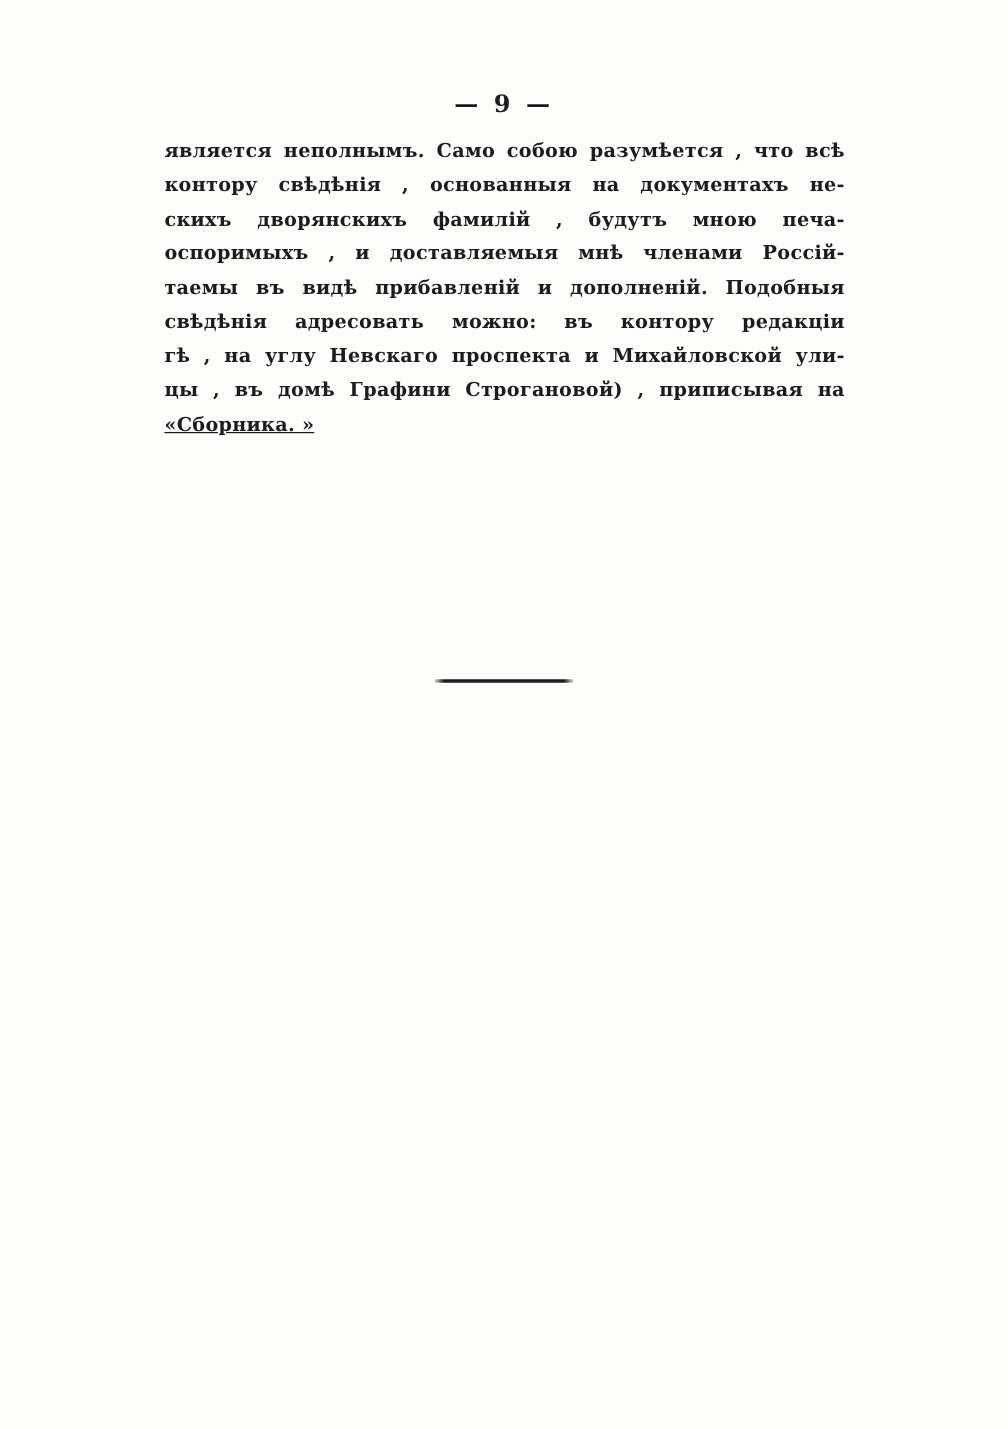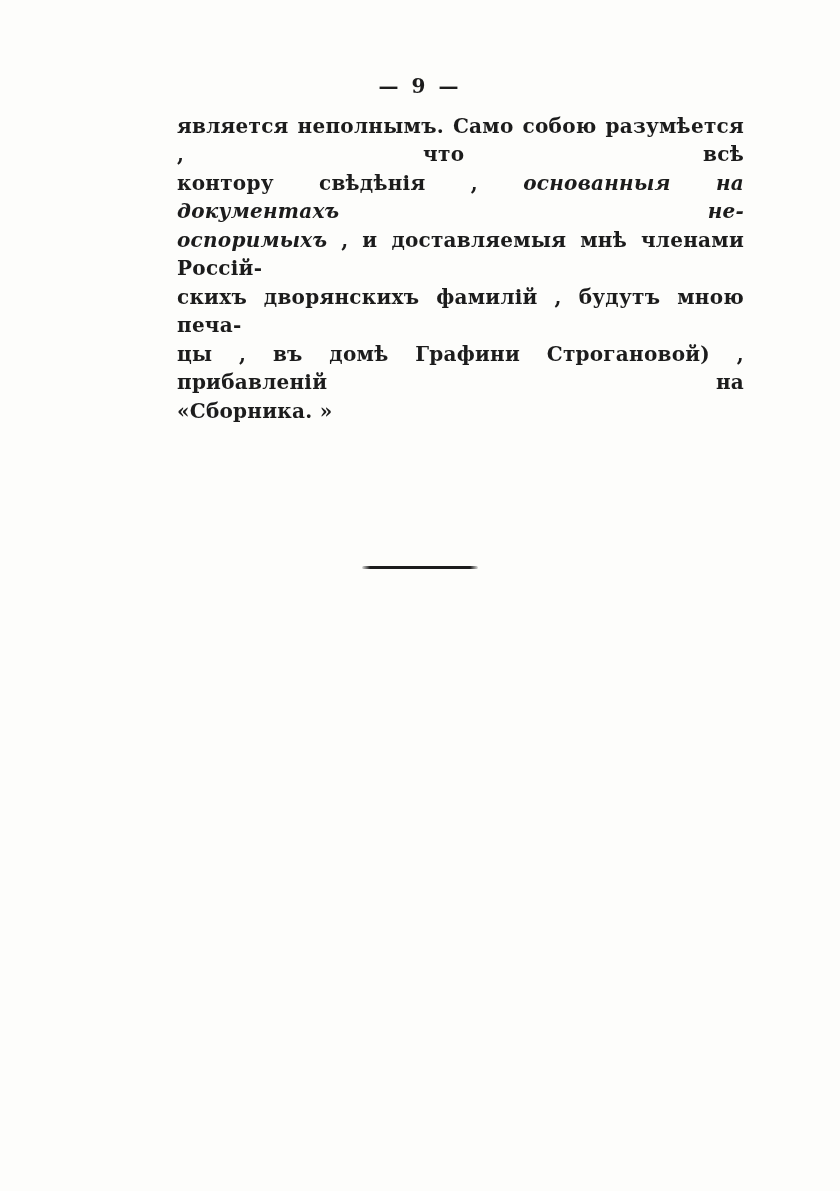--- a/index.html
+++ b/index.html
@@ -26,36 +26,35 @@
     font-size: 20px;
     font-weight: bold;
     letter-spacing: 3px;
     color: #1c1c1c;
   }
   .paragraph {
     position: absolute;
     top: 112px;
     left: 137px;
     width: 567px;
-    font-size: 20px;
+    font-size: 16px;
     font-weight: bold;
     line-height: 28.45px;
     letter-spacing: 0.25px;
-    margin-left: 40px;
   }
   .line {
     text-align: justify;
     text-align-last: justify;
     white-space: normal;
   }
   .line.last {
     text-align-last: left;
+    text-decoration: underline;
   }
   .it {
-    font-style: italic;
   }
   .rule {
     position: absolute;
     top: 566px;
     left: 362px;
     width: 116px;
     height: 3px;
     border-radius: 2px;
     background: linear-gradient(90deg,
       rgba(28,28,28,0.15) 0%,
@@ -75,33 +74,42 @@
 
     <div class="line">
       <span>является неполнымъ. Само собою разумѣется , что всѣ</span>
     </div>
 
     <div class="line">
       <span>контору свѣдѣнія , </span><span class="it">основанныя на документахъ не-</span>
     </div>
 
     <div class="line">
+      <span>скихъ дворянскихъ фамилій , будутъ мною печа-</span>
+    </div>
+
+    <div class="line">
       <span class="it">оспоримыхъ</span><span> , и доставляемыя мнѣ членами Россій-</span>
     </div>
 
     <div class="line">
-      <span>скихъ дворянскихъ фамилій , будутъ мною печа-</span>
+      <span>таемы въ видѣ прибавленій и дополненій. Подобныя</span>
+    </div>
+
+    <div class="line">
+      <span>свѣдѣнія адресовать можно: въ контору редакціи</span>
     </div>
 
 
-
-
+    <div class="line">
+      <span>гѣ , на углу Невскаго проспекта и Михайловской ули-</span>
+    </div>
 
     <div class="line">
-      <span>цы , въ домѣ Графини Строгановой) , прибавленій на</span>
+      <span>цы , въ домѣ Графини Строгановой) , приписывая на</span>
     </div>
 
 
     <div class="line last">
       <span>«Сборника. »</span>
     </div>
 
   </div>
 
   <div class="rule"></div>

